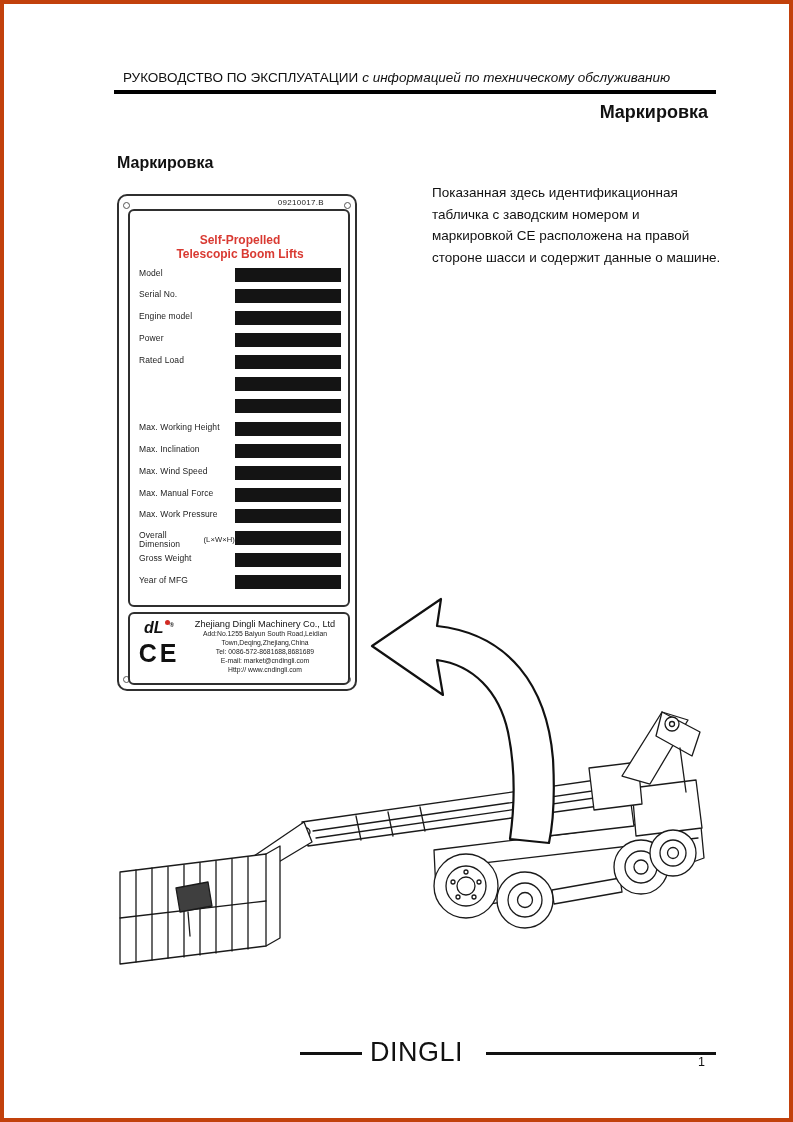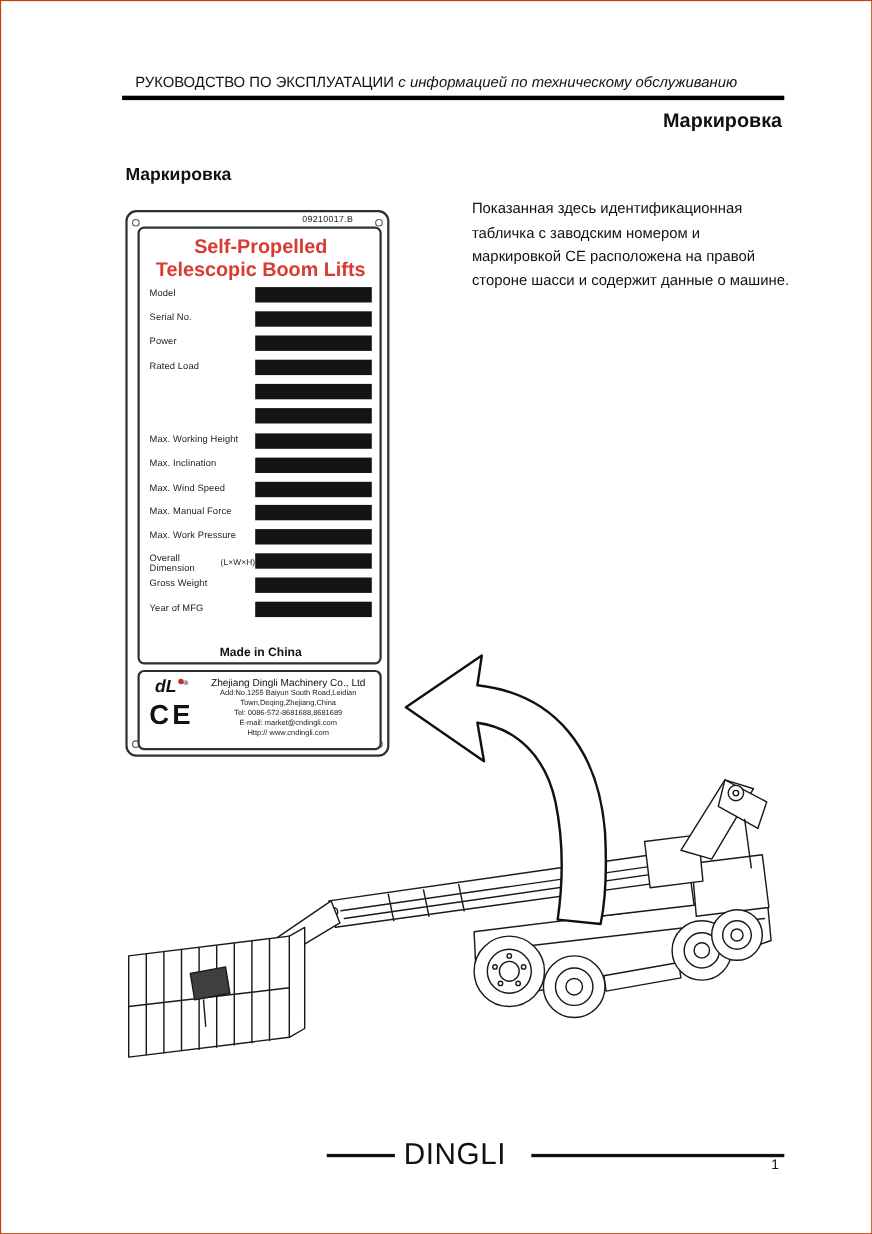--- a/index.html
+++ b/index.html
@@ -1,36 +1,36 @@
 <!DOCTYPE html>
 <html><head>
 <meta charset="utf-8">
 <style>
   *{box-sizing:border-box;margin:0;padding:0}
   html,body{width:793px;height:1122px}
   body{font-family:"Liberation Sans",sans-serif;background:#fff;color:#111;position:relative;overflow:hidden}
-  .page{position:absolute;inset:0;background:#fff;border:1px solid #c2410c}
+  .page{position:absolute;inset:0;background:#fff;border:4px solid #c2410c}
 
   
   .manual-title{position:absolute;top:66px;left:0;width:100%;text-align:center;font-size:13.5px;color:#111;white-space:nowrap}
   .manual-title .it{font-style:italic;margin-left:4px}
   .header-rule{position:absolute;top:86px;left:110px;width:602px;height:4px;background:#000}
   .header-section{position:absolute;top:98px;right:81px;font-size:18px;font-weight:bold}
 
   
   .section-heading{position:absolute;left:113px;top:150px;font-size:16px;font-weight:bold}
   .description{position:absolute;left:428px;top:178px;width:292px;font-size:13.5px;line-height:21.5px}
 
   
   .plate{position:absolute;left:113px;top:190px;width:240px;height:497px;border:2px solid #2f2f2f;border-radius:10px;background:#fff}
   .screw{position:absolute;width:7px;height:7px;border:1.3px solid #555;border-radius:50%;background:#fff}
   .screw.tl{left:4px;top:6px}.screw.tr{right:4px;top:6px}.screw.bl{left:4px;bottom:6px}.screw.br{right:4px;bottom:6px}
   .doc-num{position:absolute;top:2px;right:31px;font-size:8px;letter-spacing:.3px;color:#222}
   .plate-main{position:absolute;left:9px;top:13px;width:222px;height:398px;border:2px solid #2f2f2f;border-radius:6px;padding:5px 7px 0 9px;display:flex;flex-direction:column;background:#fff}
-  .plate-title{text-align:center;color:#d93a32;font-weight:bold;font-size:18px;line-height:1.15;margin-top:1px}
+  .plate-title{text-align:center;color:#d93a32;font-weight:bold;font-size:12px;line-height:1.15;margin-top:18px}
   .rows{margin-top:6px}
   .row{display:flex;justify-content:space-between;align-items:flex-start;height:21.9px}
   .row.gap-top{margin-top:1px}
   .row .lbl{font-size:8.5px;color:#222;letter-spacing:.1px}
   .row .stack{display:flex;flex-direction:row;align-items:center;line-height:1.05}
   .row .stack .sub{font-size:7.6px}
   .vbox{width:106px;height:14px;background:#141414;flex:none}
   .made-in{text-align:center;font-weight:bold;font-size:11px;margin-top:18px}
   .plate-co{position:absolute;left:9px;top:416px;width:222px;height:73px;border:2px solid #2f2f2f;border-radius:6px;display:flex;padding:3px 3px 0 3px;background:#fff}
   .co-left{width:52px;display:flex;flex-direction:column;align-items:center;padding-top:3px;flex:none}
@@ -80,20 +80,24 @@
       <div class="rows">
         <div class="row">
             <span class="lbl">Model</span>
             <span class="vbox"></span>
           </div>
         <div class="row">
             <span class="lbl">Serial No.</span>
             <span class="vbox"></span>
           </div>
         <div class="row">
+            <span class="lbl">Engine model</span>
+            <span class="vbox"></span>
+          </div>
+        <div class="row">
             <span class="lbl">Power</span>
             <span class="vbox"></span>
           </div>
         <div class="row">
             <span class="lbl">Rated Load</span>
             <span class="vbox"></span>
           </div>
         <div class="row">
             <span class="lbl"></span>
             <span class="vbox"></span>

